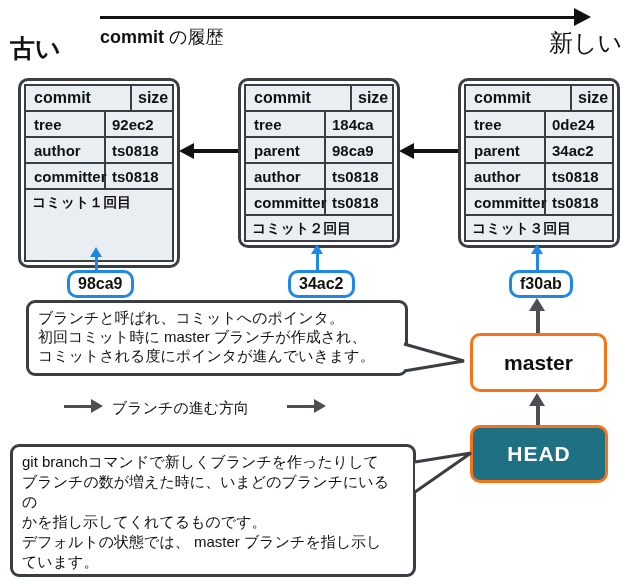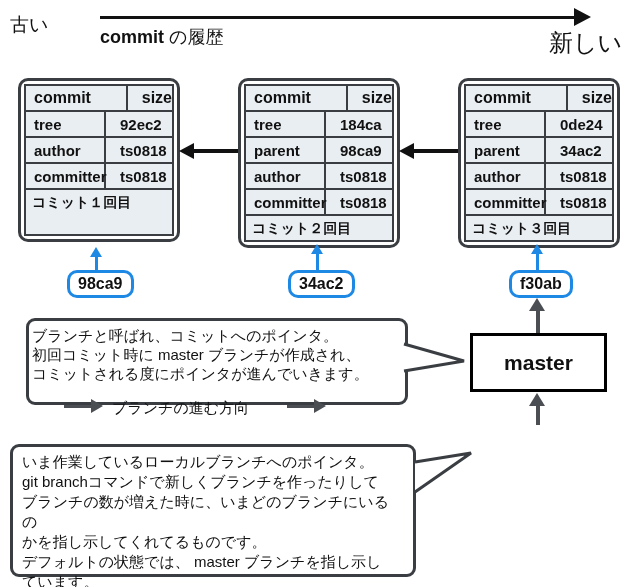--- a/index.html
+++ b/index.html
@@ -1,62 +1,62 @@
 <!DOCTYPE html>
 <html><head>
 <meta charset="utf-8">
 <style>
   html,body{margin:0;padding:0;background:#fff}
   .canvas{position:relative;width:640px;height:587px;background:#fff;overflow:hidden;
           font-family:"Liberation Sans","DejaVu Sans",sans-serif;color:#111}
 
   
-  .lab-old{position:absolute;left:10px;top:12px;font-size:19px;font-weight:normal}
+  .lab-old{position:absolute;left:10px;top:32px;font-size:25px;font-weight:bold}
   .lab-new{position:absolute;left:549px;top:27px;font-size:24px;font-weight:normal}
   .lab-center{position:absolute;left:100px;top:25px;width:478px;font-size:18px}
   .lab-center .en{font-weight:bold}
   .hline{position:absolute;background:#111}
   .head-right-blk{position:absolute;width:0;height:0;border-top:9px solid transparent;border-bottom:9px solid transparent;border-left:17px solid #111}
   .head-left-blk{position:absolute;width:0;height:0;border-top:8px solid transparent;border-bottom:8px solid transparent;border-right:15px solid #111}
 
   
   .tbl{position:absolute;top:78px;width:162px;background:#fff;border:3px solid #3a3e42;border-radius:10px;padding:3px;box-sizing:border-box}
   .trow{display:flex;border:2px solid #3a3e42;margin-top:-2px;background:#e9eef2;box-sizing:border-box;height:28px;align-items:center;font-weight:bold;font-size:15px}
   .trow:first-child{margin-top:0}
   .trow .c1{border-right:2px solid #3a3e42;height:100%;display:flex;align-items:center;padding-left:8px;box-sizing:border-box}
-  .trow .c2{flex:1;padding-left:14px}
+  .trow .c2{flex:1;padding-left:6px}
   .trow.hdr{font-size:16px}
   .trow.hdr .c1{width:106px}
   .trow.body .c1{width:80px}
   .trow.cmt{display:block;height:28px;padding:4px 6px;font-size:14px}
-  .trow.cmt.tall{height:48px}
+  .trow.cmt.tall{height:74px}
 
   
   .chip{position:absolute;top:270px;border:3px solid #1e88e5;border-radius:10px;background:#fff;
         font-size:16px;font-weight:bold;padding:1px 8px;line-height:20px}
   .ellipse{position:absolute;left:405px;top:262px;width:88px;height:56px;border:3px solid #1e88e5;border-radius:50%;
            background:#fff;display:flex;align-items:center;justify-content:center;text-align:center;
            font-weight:bold;font-size:15px;line-height:17px;box-sizing:border-box}
   .ellipse span{display:block;width:60px}
 
   
   .vline{position:absolute;width:4px;background:#4b4f53}
   .vline.blue{width:3px;background:#1e88e5}
   .head-up{position:absolute;width:0;height:0;border-left:8px solid transparent;border-right:8px solid transparent;border-bottom:13px solid #4b4f53}
   .head-up.blue{border-left:6px solid transparent;border-right:6px solid transparent;border-bottom:10px solid #1e88e5}
 
   
-  .box{position:absolute;border:3px solid #000000;border-radius:0;box-sizing:border-box;
+  .box{position:absolute;border:3px solid #f97316;border-radius:10px;box-sizing:border-box;
        display:flex;align-items:center;justify-content:center;font-weight:bold}
   .box.master{left:470px;top:333px;width:137px;height:59px;background:#fff;font-size:21px}
   .box.head{left:470px;top:425px;width:138px;height:58px;background:#1f7082;color:#fff;font-size:21px;letter-spacing:1px}
 
   
   .bubble{position:absolute;border:3px solid #3a3e42;border-radius:9px;background:#fff;font-size:15px;box-sizing:border-box}
-  .bubble.b1{left:26px;top:318px;width:382px;height:87px;padding:5px 3px;line-height:19px}
+  .bubble.b1{left:26px;top:300px;width:382px;height:76px;padding:5px 9px;line-height:19px}
   .bubble.b2{left:10px;top:444px;width:406px;height:133px;padding:5px 9px;line-height:20px}
   .tail{position:absolute;z-index:5}
 
   
   .dir-text{position:absolute;left:112px;top:399px;font-size:15px}
   .gline{position:absolute;height:3px;background:#4b4f53}
   .head-right-gray{position:absolute;width:0;height:0;border-top:7px solid transparent;border-bottom:7px solid transparent;border-left:12px solid #4b4f53}
 </style>
 </head>
 <body>
@@ -154,38 +154,38 @@
   <div class="vline blue" style="left:536px;top:252px;height:18px"></div>
   <div class="chip" style="left:509px">f30ab</div>
 
 
   <div class="head-up" style="left:529px;top:298px"></div>
   <div class="vline" style="left:536px;top:309px;height:24px"></div>
   <div class="box master">master</div>
 
   <div class="head-up" style="left:529px;top:393px"></div>
   <div class="vline" style="left:536px;top:404px;height:21px"></div>
+  <div class="box head">HEAD</div>
 
   <div class="bubble b1">
     <div>ブランチと呼ばれ、コミットへのポインタ。</div>
     <div>初回コミット時に master ブランチが作成され、</div>
     <div>コミットされる度にポインタが進んでいきます。</div>
   </div>
   <svg class="tail" style="left:401px;top:340px" width="66" height="36">
     <path d="M3,4 L63,21 L3,31" fill="#ffffff" stroke="#3a3e42" stroke-width="3"></path>
   </svg>
 
   <div class="gline" style="left:64px;top:405px;width:27px"></div>
   <div class="head-right-gray" style="left:91px;top:399px"></div>
   <div class="dir-text">ブランチの進む方向</div>
   <div class="gline" style="left:287px;top:405px;width:27px"></div>
   <div class="head-right-gray" style="left:314px;top:399px"></div>
 
   <div class="bubble b2">
-    <div>いま作業しているローカルブランチへのポインタ。</div>
     <div>git branchコマンドで新しくブランチを作ったりして</div>
     <div>ブランチの数が増えた時に、いまどのブランチにいるの</div>
     <div>かを指し示してくれてるものです。</div>
     <div>デフォルトの状態では、 master ブランチを指し示し</div>
     <div>ています。</div>
   </div>
   <svg class="tail" style="left:412px;top:447px" width="62" height="48">
     <path d="M3,15 L59,6 L3,45" fill="#ffffff" stroke="#3a3e42" stroke-width="3"></path>
   </svg>
 

